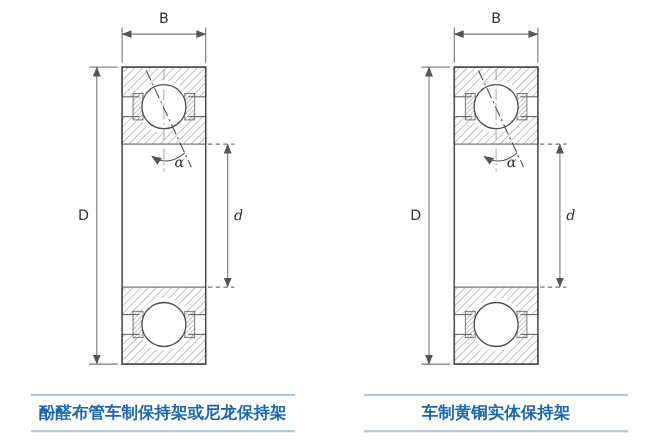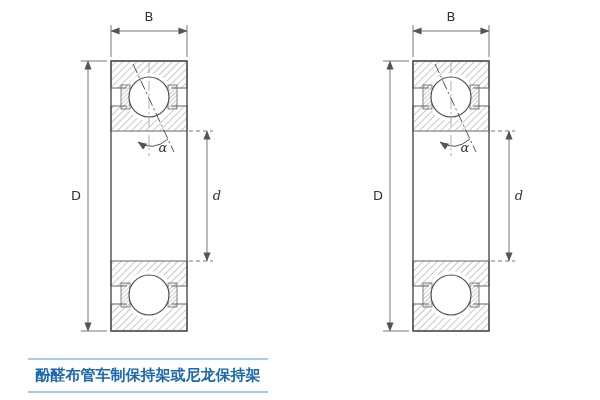--- a/index.html
+++ b/index.html
@@ -139,14 +139,17 @@
         <line class="cl dark" x1="133" y1="64" x2="174" y2="152"></line>
         <path class="arc" d="M138,142 Q153,152 168,139" marker-start="url(#arr)"></path>
         <text class="ital" x="163" y="152">α</text>
       </g>
     </g>
   </svg>
 
   <div class="caption" style="left:28px">
     <span>酚醛布管车制保持架或尼龙保持架</span>
   </div>
+  <div class="caption" style="left:331px">
+    <span>车制黄铜实体保持架</span>
+  </div>
 
 </div>
 
 </body></html>

